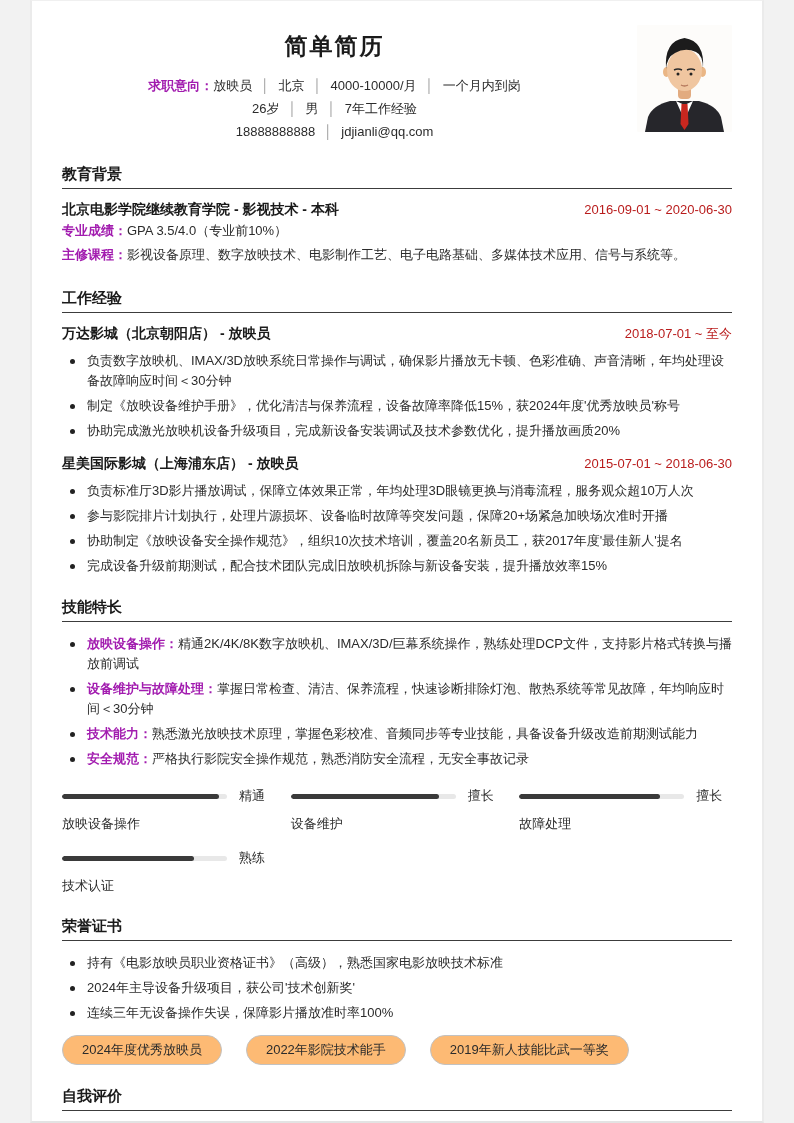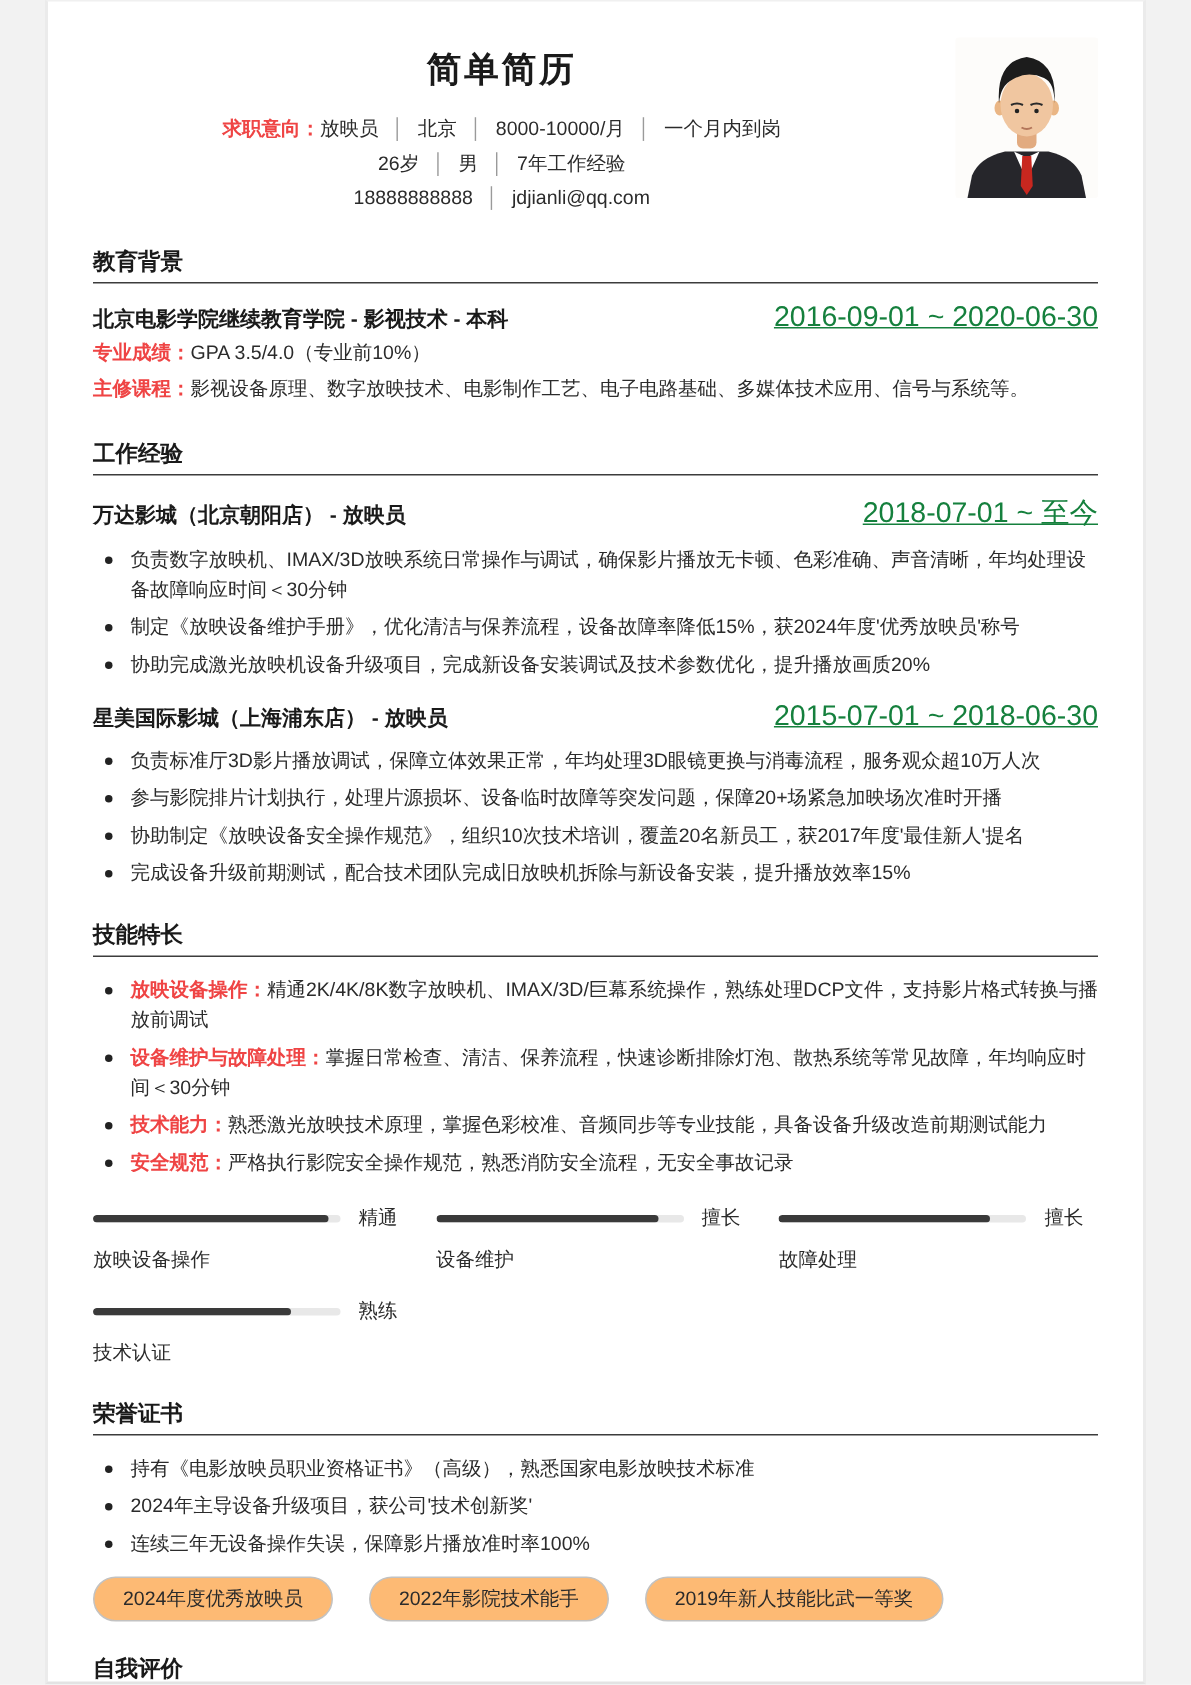--- a/index.html
+++ b/index.html
@@ -24,23 +24,23 @@
   
   .section { margin-top:22px; }
   .section-heading {
     font-size:15px; font-weight:bold; color:#1a1a1a;
     padding-bottom:4px; border-bottom:1px solid #3c3c3c;
   }
   .section-body { margin-top:12px; }
   
   .row-between { display:flex; justify-content:space-between; align-items:baseline; }
   .entry-title { font-size:14px; font-weight:bold; color:#1a1a1a; }
-  .entry-date { font-size:19px; color:#15803d; white-space:nowrap;text-decoration:underline; }
+  .entry-date { font-size:13px; color:#b91c1c; white-space:nowrap; }
   .info-line { font-size:13px; line-height:24px; }
-  .inline-label { font-weight:bold; color:#ef4444; }
+  .inline-label { font-weight:bold; color:#a21caf; }
   
   ul.bullets { list-style:none; margin-top:8px; }
   li.bullet { display:flex; font-size:13px; line-height:20px; margin-bottom:5px; }
   .dot { flex:0 0 auto; width:5px; height:5px; border-radius:50%; background:#222; margin:8px 12px 0 8px; }
   .bullet-text { flex:1; }
   .job { margin-bottom:12px; }
   .job + .job { margin-top:14px; }
   
   .bars-grid { display:grid; grid-template-columns:repeat(3,1fr); column-gap:50px; row-gap:16px; margin-top:18px;gap:16px; }
   .bar-row { display:flex; align-items:center; gap:12px; }
@@ -57,21 +57,21 @@
 </style>
 </head>
 <body>
 
 <div class="page">
 
   <div class="header">
     <div class="header-text">
       <div class="resume-title">简单简历</div>
       <div class="contact-line">
-        <span class="inline-label">求职意向：</span><span>放映员</span><span class="sep">│</span><span>北京</span><span class="sep">│</span><span>8000-10000/月</span><span class="sep">│</span><span>一个月内到岗</span>
+        <span class="inline-label">求职意向：</span><span>放映员</span><span class="sep">│</span><span>北京</span><span class="sep">│</span><span>4000-10000/月</span><span class="sep">│</span><span>一个月内到岗</span>
       </div>
       <div class="contact-line">
         <span>26岁</span><span class="sep">│</span><span>男</span><span class="sep">│</span><span>7年工作经验</span>
       </div>
       <div class="contact-line">
         <span>18888888888</span><span class="sep">│</span><span>jdjianli@qq.com</span>
       </div>
     </div>
     <div class="photo">
       <svg width="95" height="107" viewBox="0 0 95 107" xmlns="http://www.w3.org/2000/svg">

